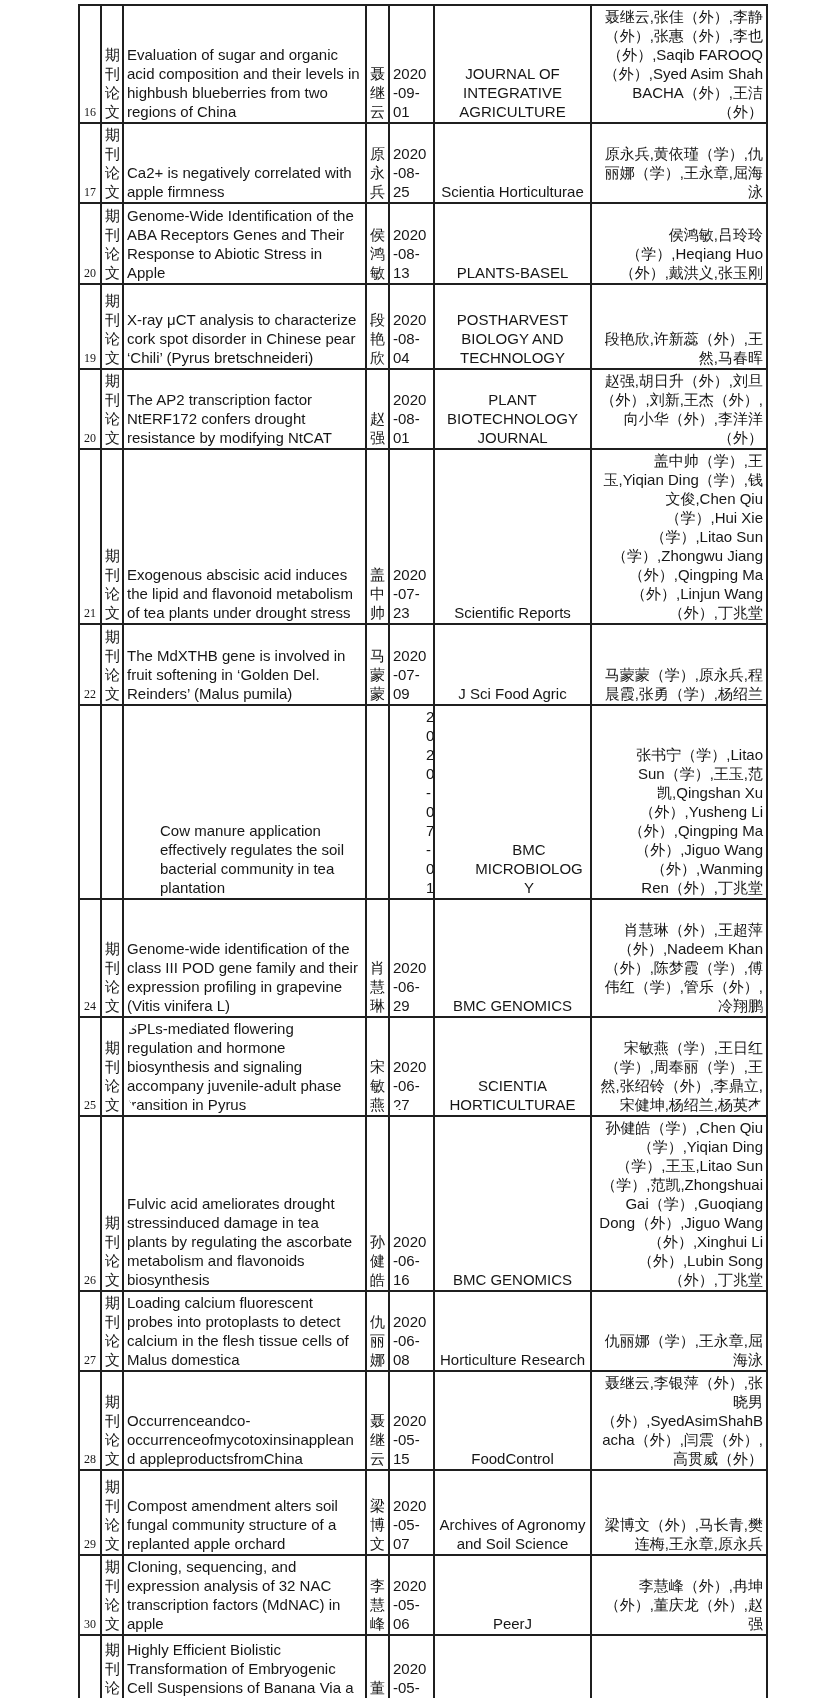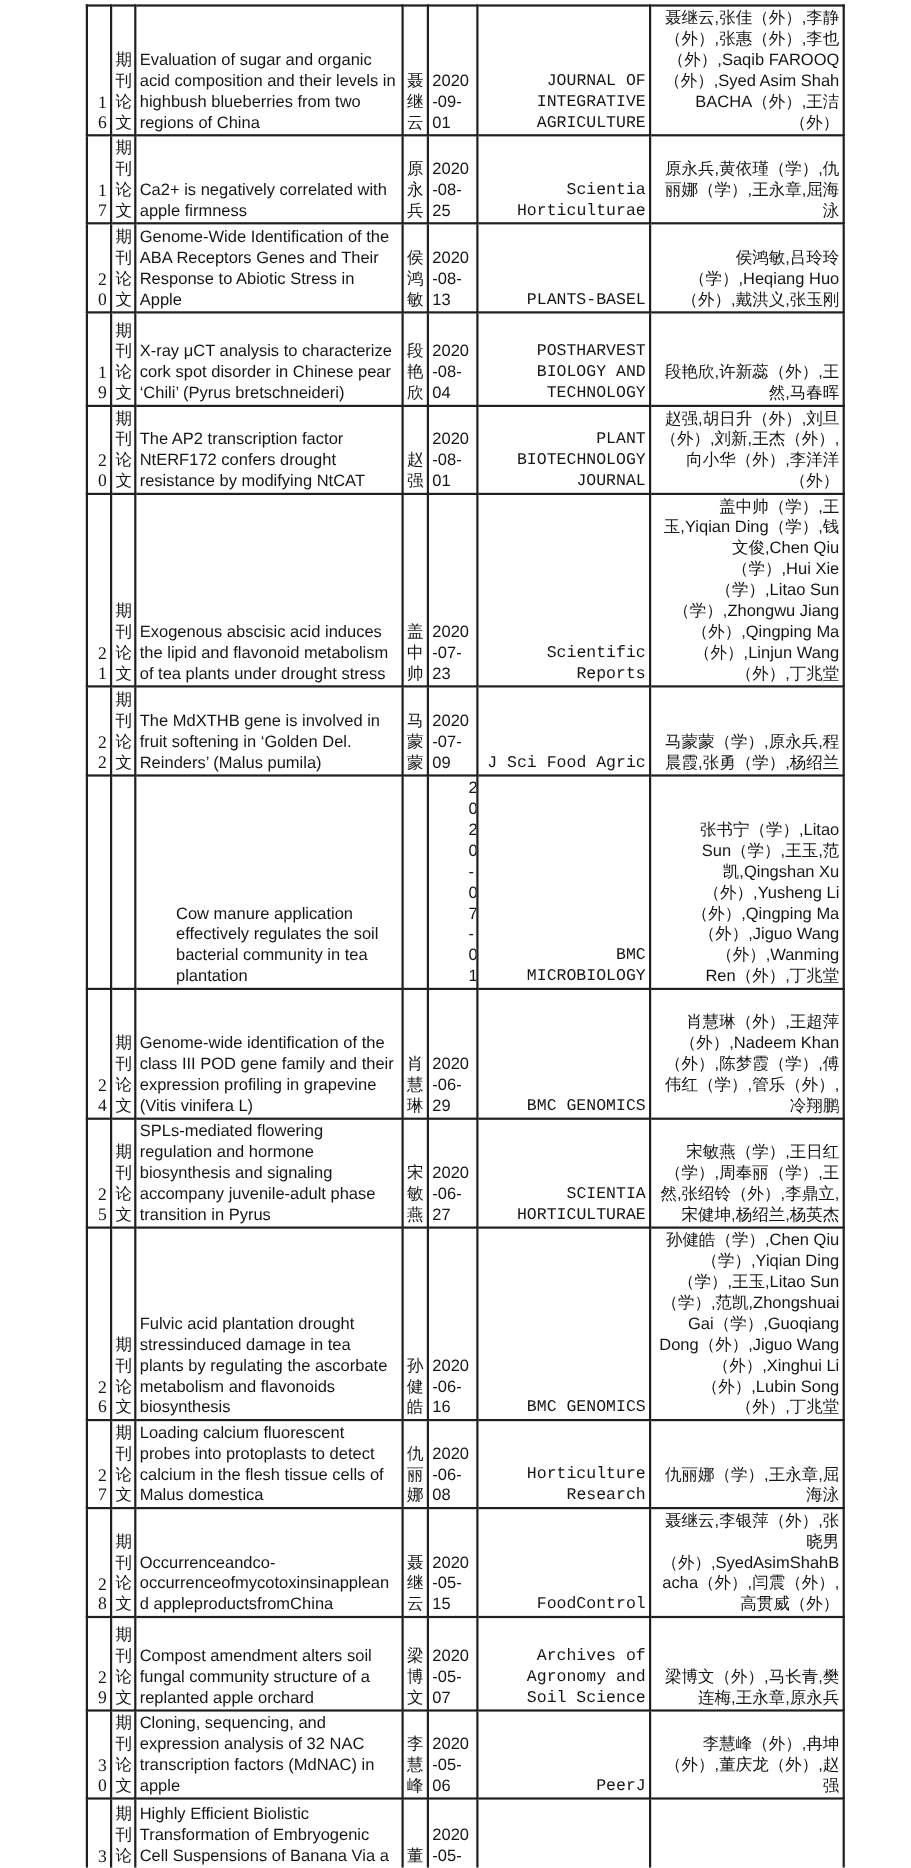--- a/index.html
+++ b/index.html
@@ -10,41 +10,41 @@
     font-family:"Liberation Sans",sans-serif;font-size:15px;line-height:19px;color:#161616;
   }
   table.pubs td{
     border:2px solid #1f1f1f;
     vertical-align:bottom;
     padding:1px 3px 1px 3px;
     overflow:hidden;
     word-wrap:break-word;overflow-wrap:break-word;
   }
   td.col-no{
-    vertical-align:top;text-align:right;padding:0 0 0 1px;
-    font-family:"Liberation Serif",serif;font-size:16px;line-height:18px;
+    vertical-align:top;text-align:center;padding:0 0 0 1px;
+    font-family:"Liberation Serif",serif;font-size:12px;line-height:18px;
   }
   td.col-type,td.col-author{
     text-align:left;padding:1px 1px;line-height:19px;word-break:break-all;
   }
   td.col-title{text-align:left;}
   td.col-date{padding:1px 1px 1px 2px;}
-  td.col-journal{text-align:right;font-family:Liberation Mono, monospace;}
+  td.col-journal{text-align:center;}
   td.col-coauthors{text-align:right;}
   
   tr:nth-child(1) td{height:111px;}
   tr:nth-child(2) td{height:75px;}
   tr:nth-child(3) td{height:77px;}
   tr:nth-child(4) td{height:81px;}
   tr:nth-child(5) td{height:75px;}
   tr:nth-child(6) td{height:150px;}
   tr:nth-child(7) td{height:77px;}
   tr:nth-child(8) td{height:150px;padding-left:36px;}
   tr:nth-child(9) td{height:114px;}
-  tr:nth-child(10) td{height:78px;}
+  tr:nth-child(10) td{height:78px;border-radius:30px;}
   tr:nth-child(11) td{height:170px;}
   tr:nth-child(12) td{height:76px;}
   tr:nth-child(13) td{height:94px;}
   tr:nth-child(14) td{height:81px;}
   tr:nth-child(15) td{height:75px;}
   tr:nth-child(16) td{height:79px;}
   tr:nth-child(17) td{height:131px;}
 </style>
 </head>
 <body>
@@ -147,21 +147,21 @@
           <td class="col-type">期刊论文</td>
           <td class="col-title">SPLs-mediated flowering regulation and hormone biosynthesis and signaling accompany juvenile-adult phase transition in Pyrus</td>
           <td class="col-author">宋敏燕</td>
           <td class="col-date">2020-06-27</td>
           <td class="col-journal">SCIENTIA HORTICULTURAE</td>
           <td class="col-coauthors">宋敏燕（学）,王日红（学）,周奉丽（学）,王然,张绍铃（外）,李鼎立,宋健坤,杨绍兰,杨英杰</td>
         </tr>
         <tr>
           <td class="col-no">26</td>
           <td class="col-type">期刊论文</td>
-          <td class="col-title">Fulvic acid plantation drought stressinduced damage in tea plants by regulating the ascorbate metabolism and flavonoids biosynthesis</td>
+          <td class="col-title">Fulvic acid ameliorates drought stressinduced damage in tea plants by regulating the ascorbate metabolism and flavonoids biosynthesis</td>
           <td class="col-author">孙健皓</td>
           <td class="col-date">2020-06-16</td>
           <td class="col-journal">BMC GENOMICS</td>
           <td class="col-coauthors">孙健皓（学）,Chen Qiu（学）,Yiqian Ding（学）,王玉,Litao Sun（学）,范凯,Zhongshuai Gai（学）,Guoqiang Dong（外）,Jiguo Wang（外）,Xinghui Li（外）,Lubin Song（外）,丁兆堂</td>
         </tr>
         <tr>
           <td class="col-no">27</td>
           <td class="col-type">期刊论文</td>
           <td class="col-title">Loading calcium fluorescent probes into protoplasts to detect calcium in the flesh tissue cells of Malus domestica</td>
           <td class="col-author">仇丽娜</td>

